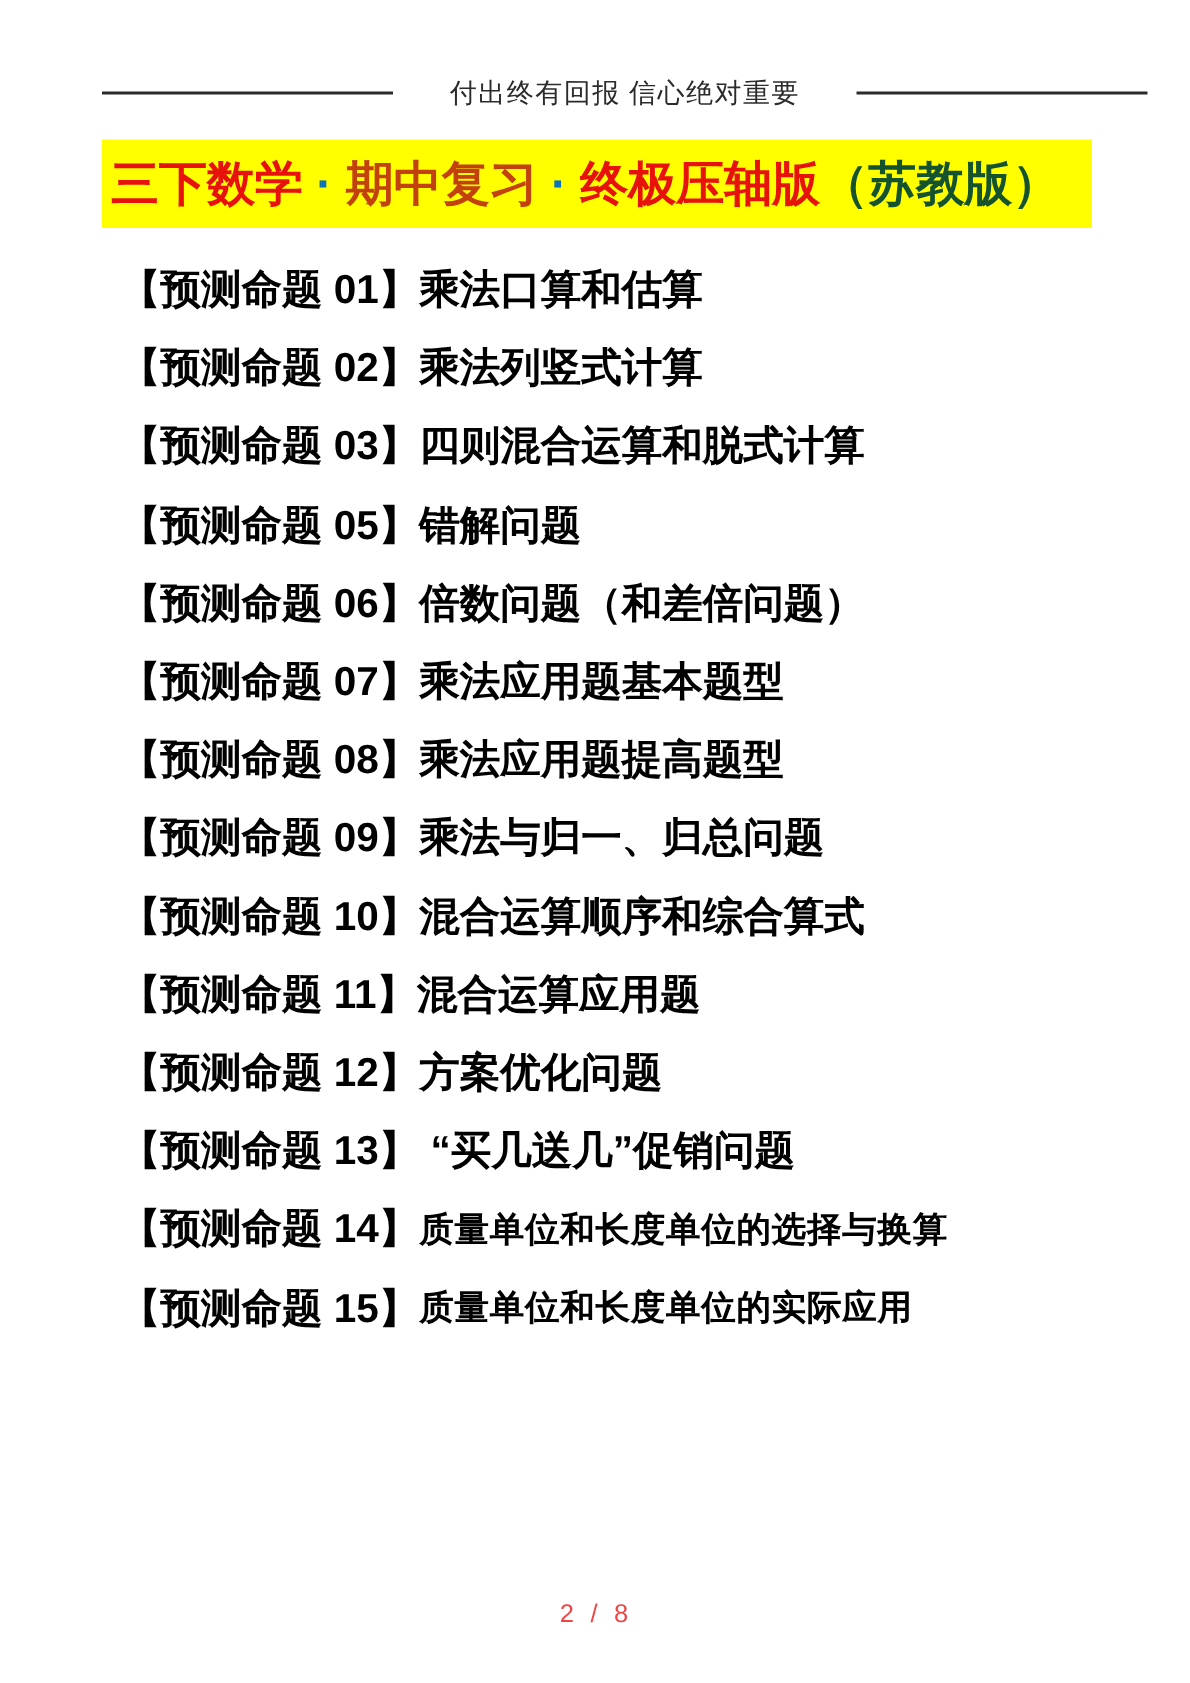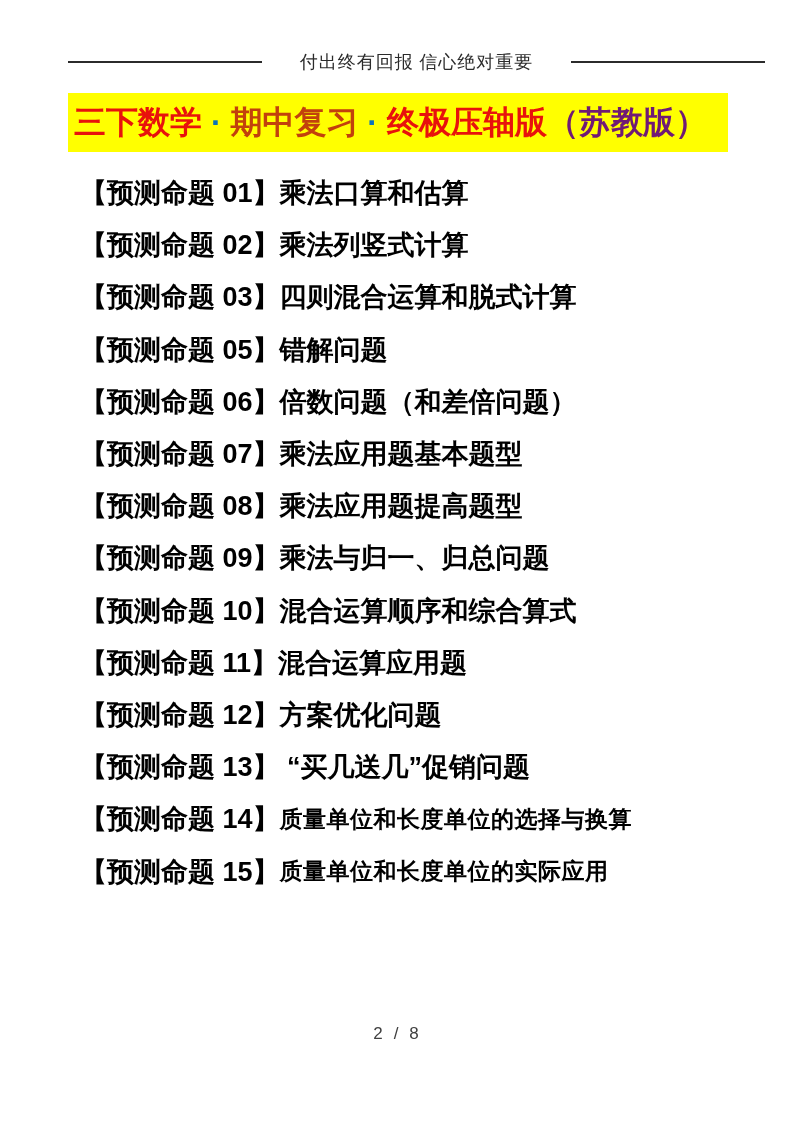--- a/index.html
+++ b/index.html
@@ -73,42 +73,42 @@
     font-weight: 700;
     color: #000000;
     white-space: pre;
   }
   .item .prefix { flex: 0 0 auto; }
   .item .desc { flex: 0 1 auto; }
   .item .desc.small { font-size: 23px; letter-spacing: 0.5px; }
   
   .footer {
     position: absolute;
-    top: 1024px;
+    top: 1066px;
     left: 0;
     width: 100%;
     text-align: center;
     font-size: 17px;
-    color: #404040;
+    color: #ef4444;
     letter-spacing: 1px;
   }
   .footer span { padding: 0 5px; }
 </style>
 </head>
 <body>
 
 <div class="page">
 
   <div class="header">
     <span class="rule"></span>
     <span class="motto">付出终有回报 信心绝对重要</span>
     <span class="rule"></span>
   </div>
 
-  <h1 class="title" id="title" style="background: rgb(255, 255, 0);"><span style="color: rgb(232, 18, 12);">三下数学</span><span style="color: rgb(13, 115, 184);"> · </span><span style="color: #c2410c;">期中复习</span><span style="color: rgb(13, 115, 184);"> · </span><span style="color: rgb(232, 18, 12);">终极压轴版</span><span style="color: #701a75;">（苏教版）</span></h1>
+  <h1 class="title" id="title" style="background: rgb(255, 255, 0);"><span style="color: rgb(232, 18, 12);">三下数学</span><span style="color: rgb(13, 115, 184);"> · </span><span style="color: #c2410c;">期中复习</span><span style="color: rgb(13, 115, 184);"> · </span><span style="color: rgb(232, 18, 12);">终极压轴版</span><span style="color: #14532d;">（苏教版）</span></h1>
 
   <div class="list" id="list">
       <div class="item"><span class="prefix">【预测命题 01】</span><span class="desc">乘法口算和估算</span></div>
       <div class="item"><span class="prefix">【预测命题 02】</span><span class="desc">乘法列竖式计算</span></div>
       <div class="item"><span class="prefix">【预测命题 03】</span><span class="desc">四则混合运算和脱式计算</span></div>
       <div class="item"><span class="prefix">【预测命题 05】</span><span class="desc">错解问题</span></div>
       <div class="item"><span class="prefix">【预测命题 06】</span><span class="desc">倍数问题（和差倍问题）</span></div>
       <div class="item"><span class="prefix">【预测命题 07】</span><span class="desc">乘法应用题基本题型</span></div>
       <div class="item"><span class="prefix">【预测命题 08】</span><span class="desc">乘法应用题提高题型</span></div>
       <div class="item"><span class="prefix">【预测命题 09】</span><span class="desc">乘法与归一、归总问题</span></div>

